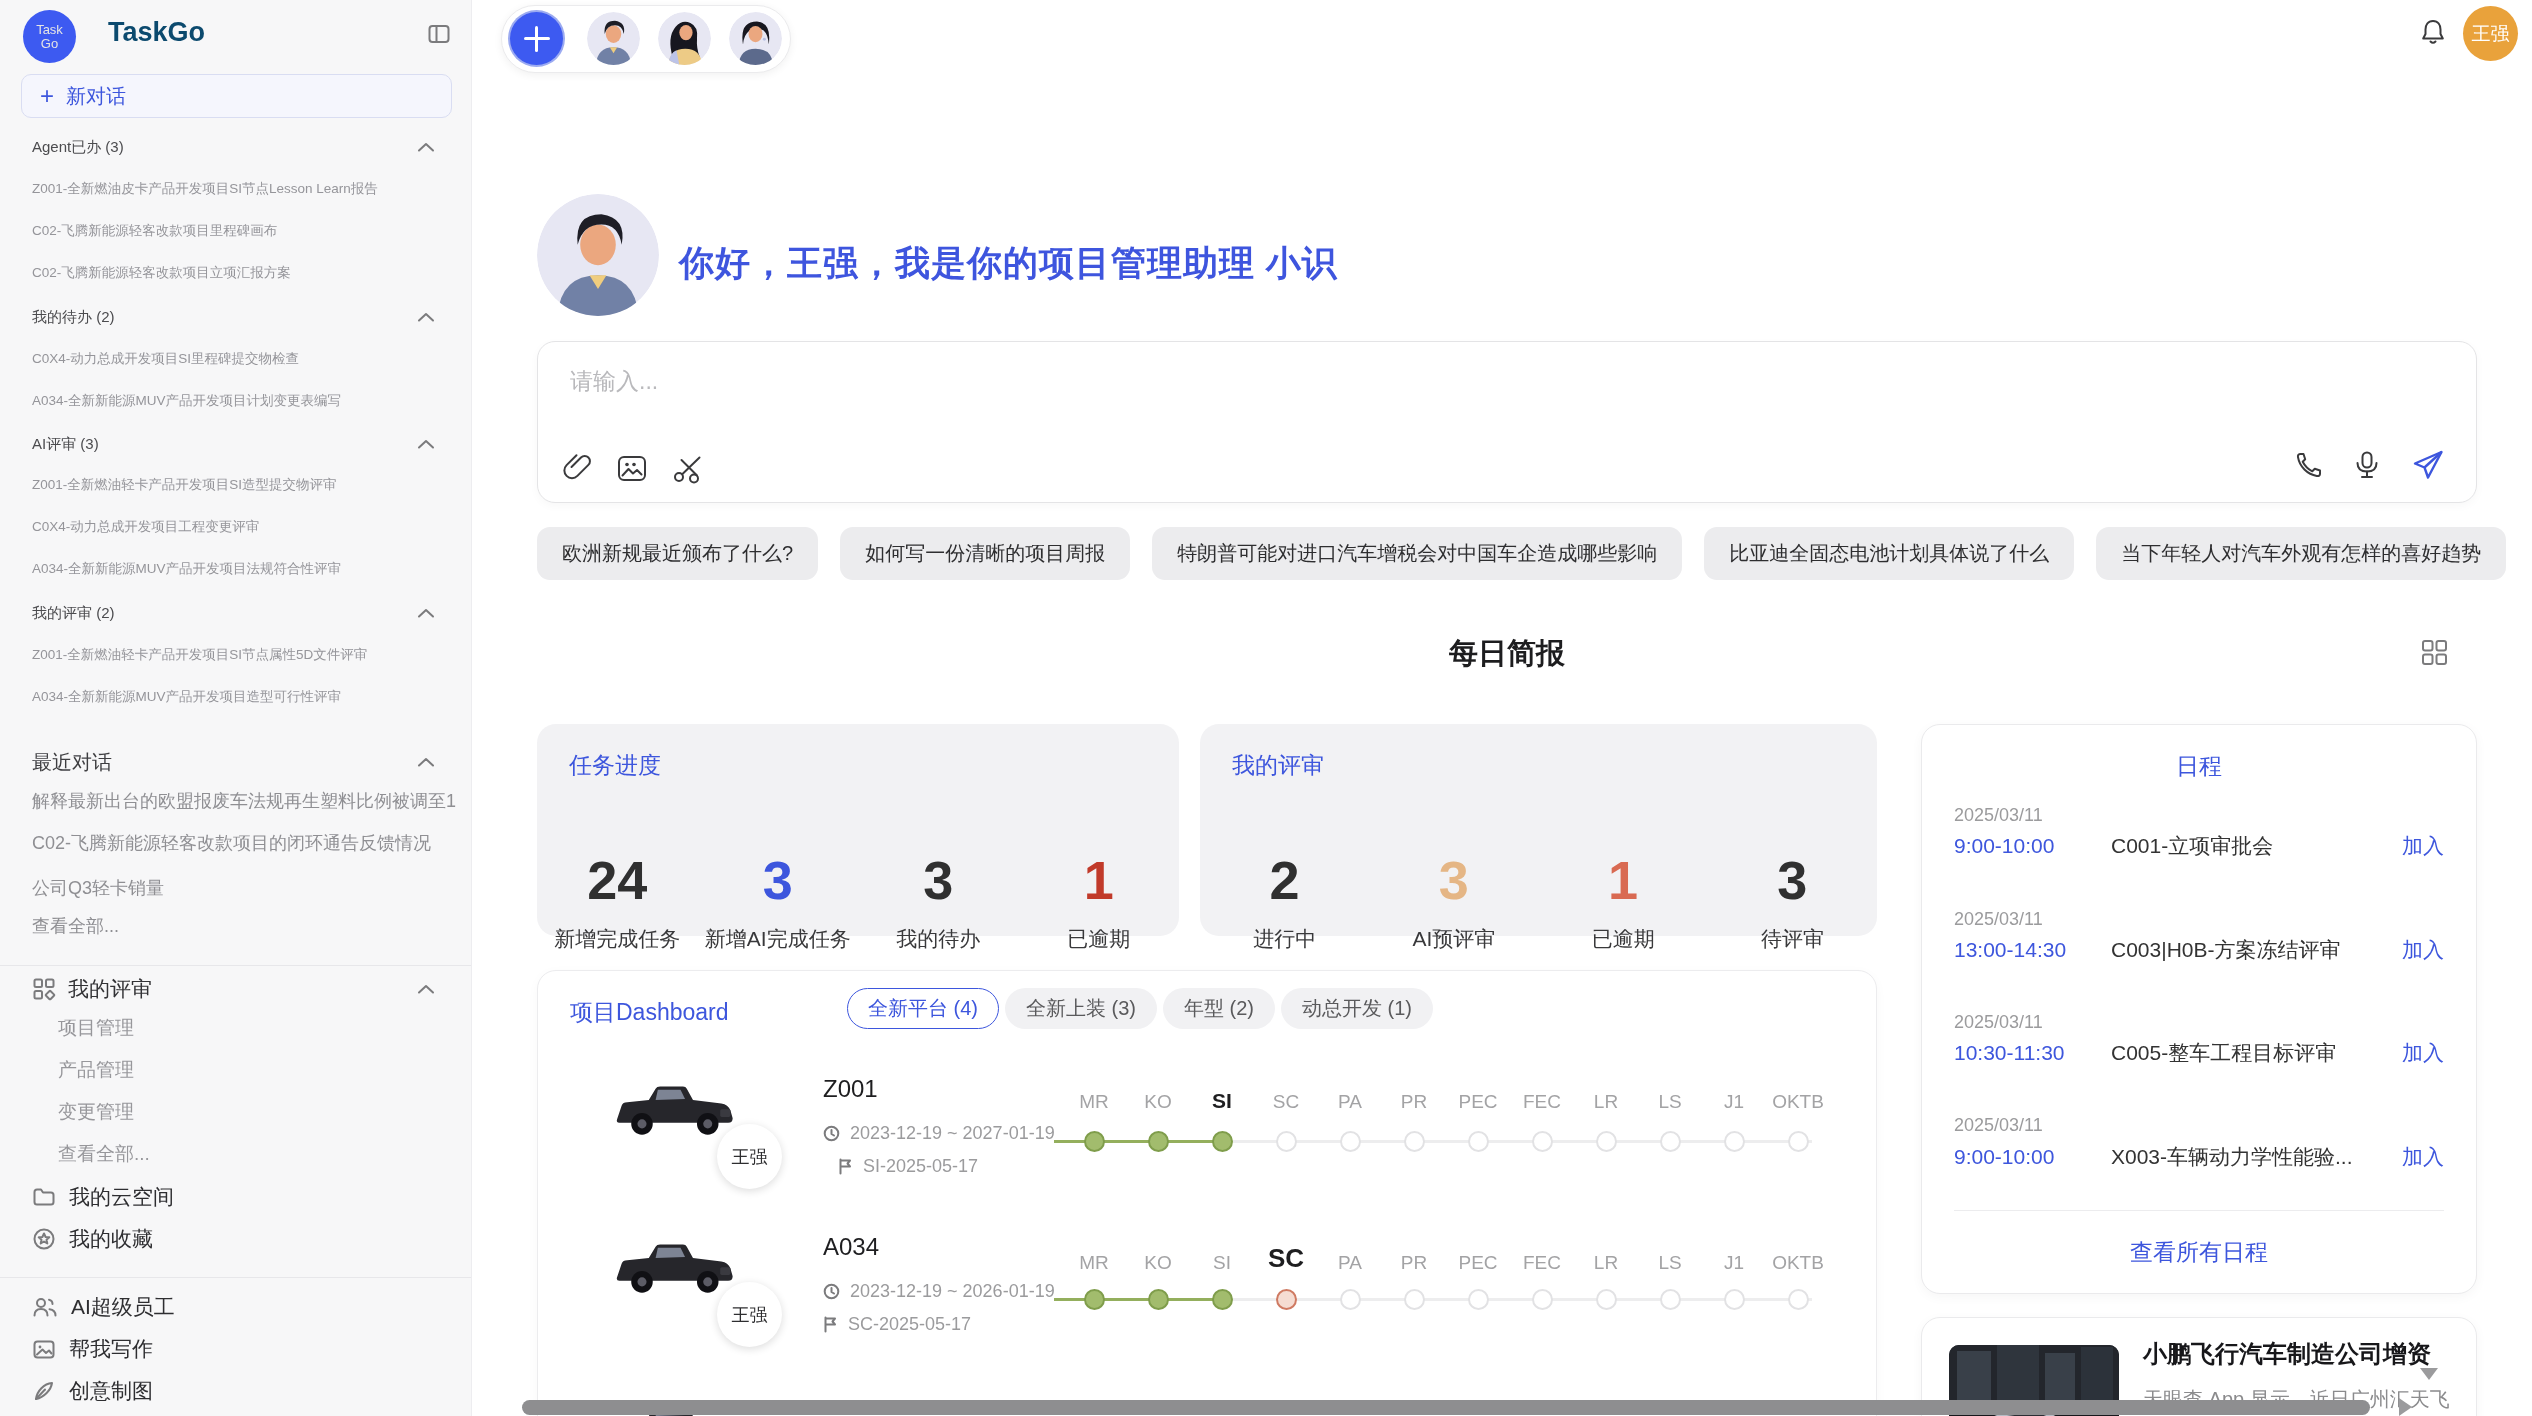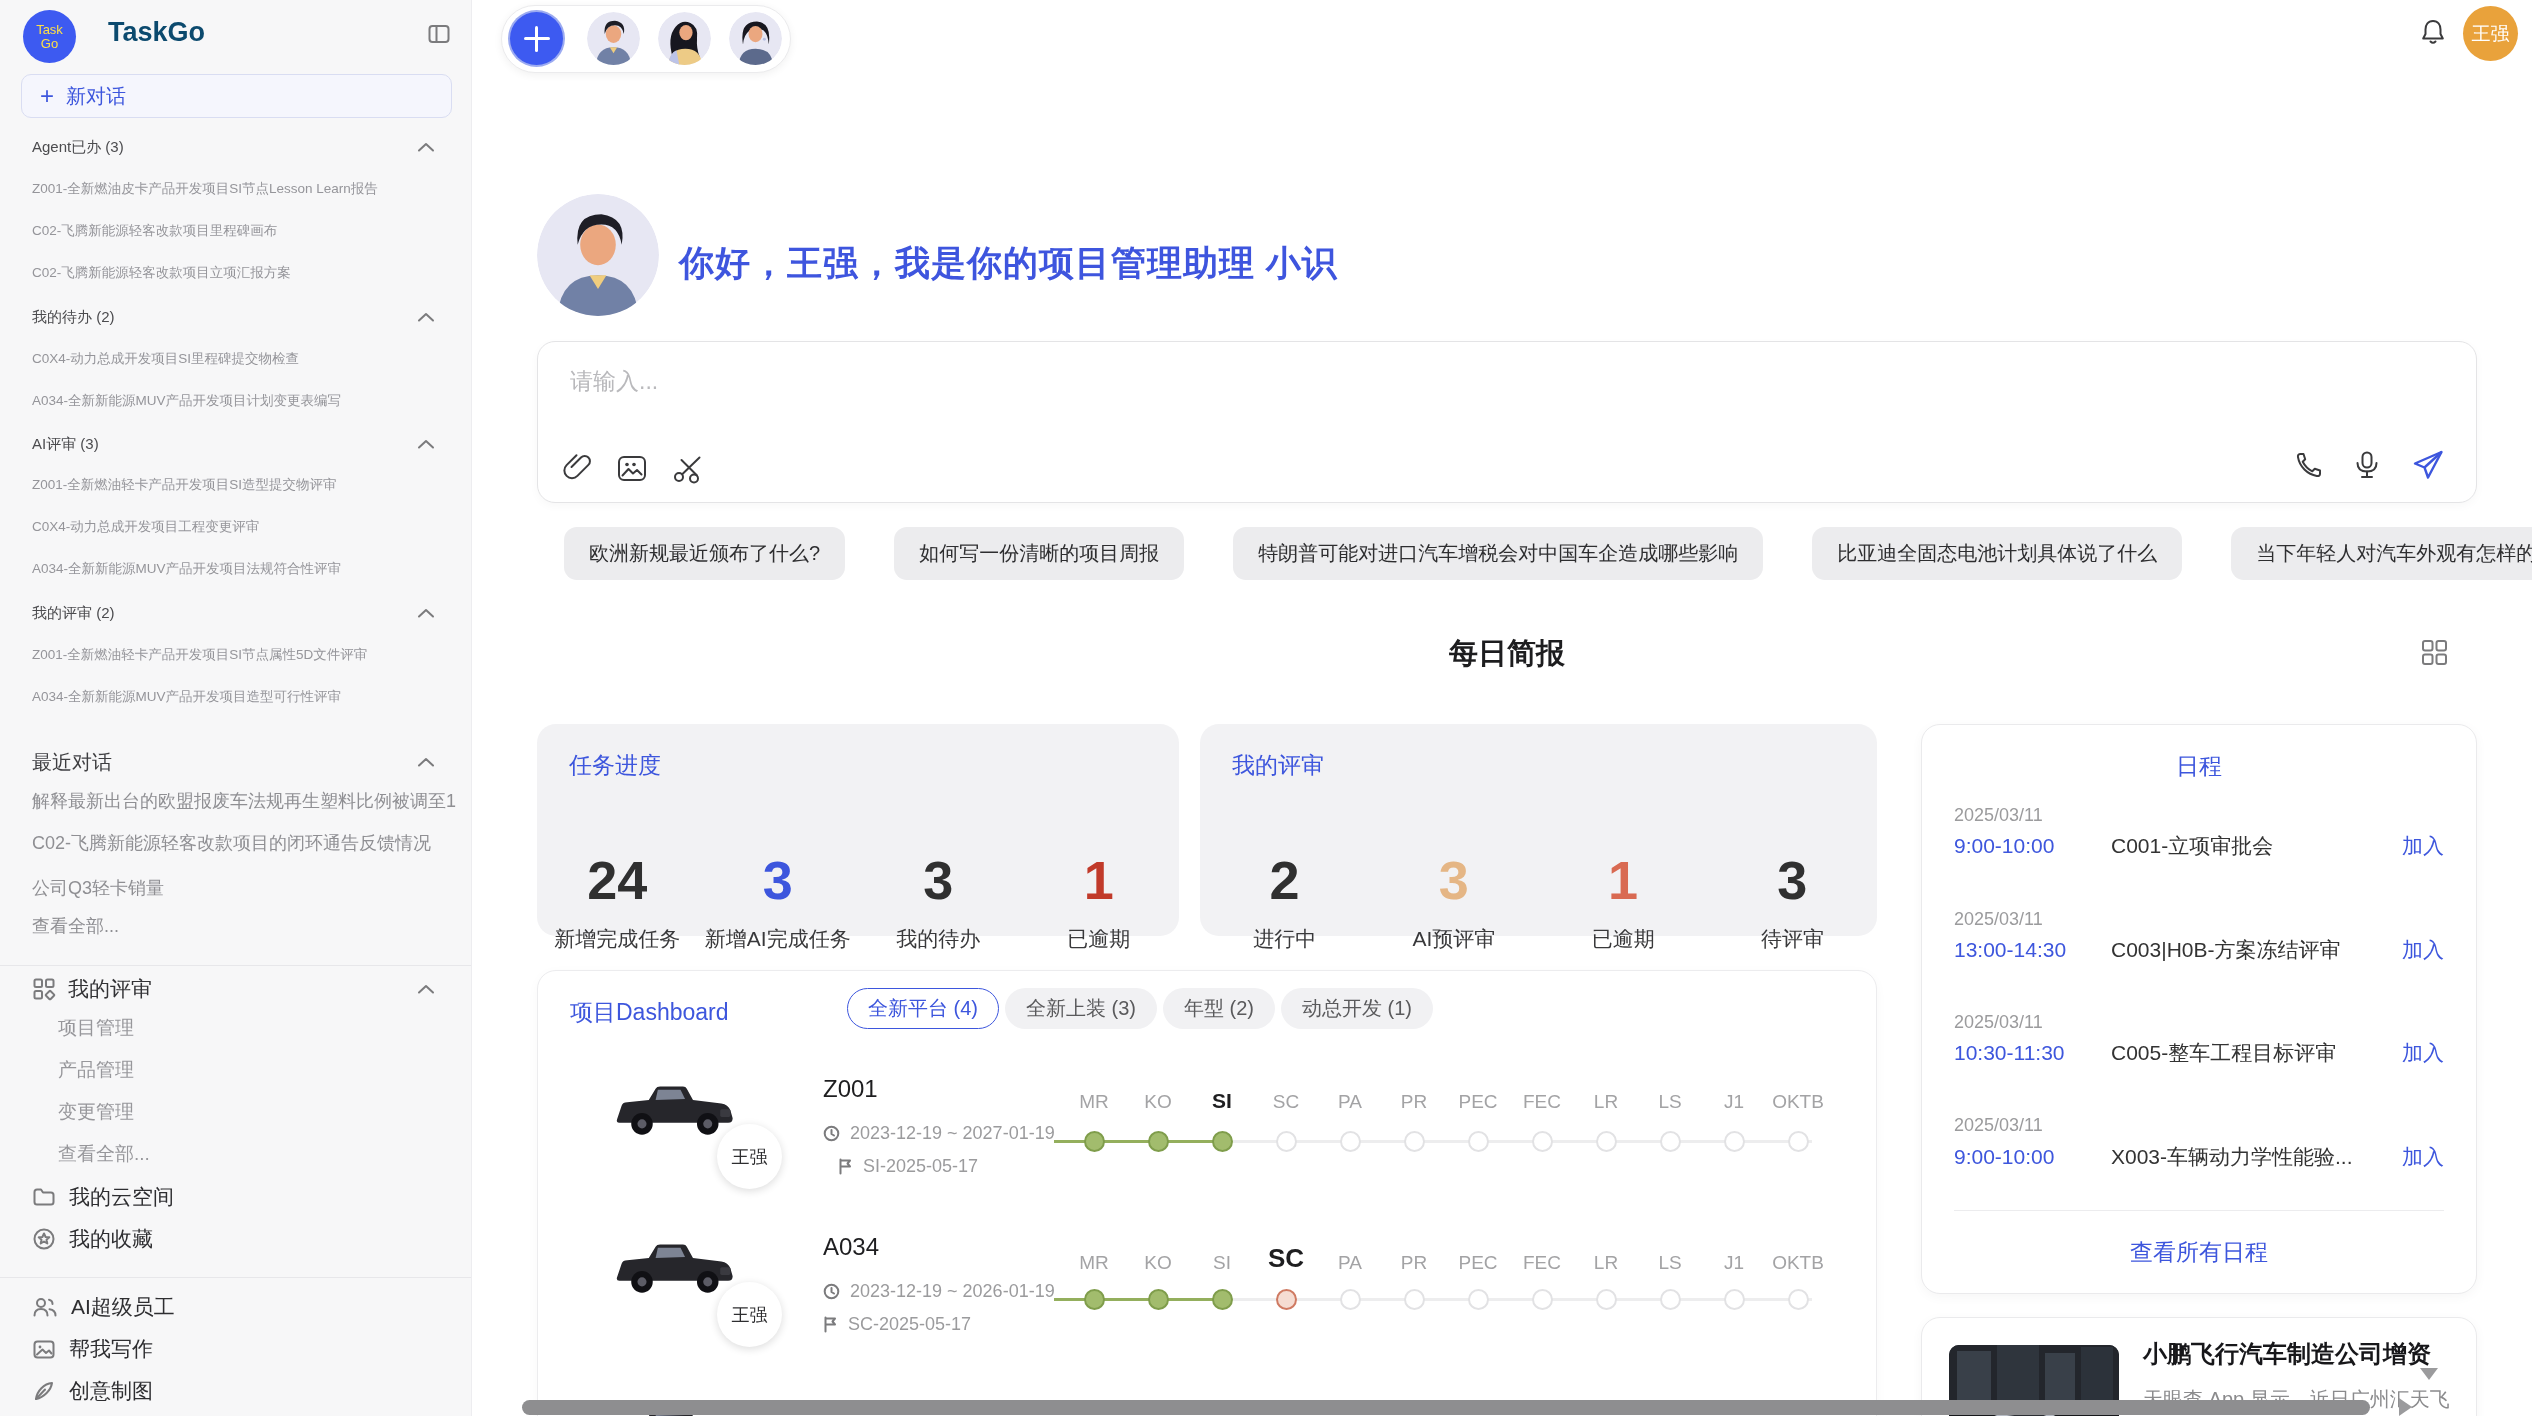--- a/index.html
+++ b/index.html
@@ -1,21 +1,21 @@
 <!DOCTYPE html>
 <html><head>
 <meta charset="utf-8">
 <style>
   html,body{margin:0;padding:0;background:#fff;}
   body{width:2532px;height:1416px;overflow:hidden;font-family:"Liberation Sans","DejaVu Sans",sans-serif;}
   #app{position:relative;width:2532px;height:1416px;background:#fff;overflow:hidden;}
 
   
   .sidebar{position:absolute;left:0;top:0;width:472px;height:1416px;background:#f7f7f8;border-right:1px solid #ededf0;box-sizing:border-box;}
-  .logo{position:absolute;left:23px;top:10px;width:53px;height:53px;border-radius:50%;background:#3d5af1;color:#fde047;
+  .logo{position:absolute;left:23px;top:10px;width:53px;height:53px;border-radius:50%;background:#3d5af1;color:#e5e5e5;
         display:flex;flex-direction:column;align-items:center;justify-content:center;font-size:13px;line-height:1.05;}
   .app-title{position:absolute;left:108px;top:17px;font-size:27px;font-weight:bold;color:#0c4a6e;}
   .sb-toggle{position:absolute;left:427px;top:22px;width:24px;height:24px;}
   .new-chat{position:absolute;left:21px;top:74px;width:431px;height:44px;background:#f5f6fd;border:1px solid #d9ddf2;border-radius:10px;
             box-sizing:border-box;display:flex;align-items:center;gap:12px;padding-left:18px;color:#3d56dd;font-size:20px;}
   .nc-plus{font-size:24px;line-height:20px;}
   .sb-sec{position:absolute;left:32px;right:36px;height:20px;display:flex;justify-content:space-between;align-items:center;
           font-size:15px;color:#4c4c4f;}
   .sb-item{position:absolute;left:32px;width:422px;height:18px;font-size:13.5px;color:#95959a;white-space:nowrap;overflow:hidden;}
   .sb-sec2{position:absolute;left:32px;right:36px;height:26px;display:flex;justify-content:space-between;align-items:center;
@@ -49,21 +49,21 @@
   .composer{position:absolute;left:537px;top:341px;width:1940px;height:162px;background:#fff;border:1px solid #e4e4e6;
             border-radius:18px;box-sizing:border-box;box-shadow:0 3px 10px rgba(0,0,0,.03);}
   .cmp-input{position:absolute;left:30px;top:22px;width:1500px;height:70px;border:none;outline:none;resize:none;background:transparent;
              font-size:23px;color:#333;font-family:inherit;}
   .cmp-input::placeholder{color:#b9b9bc;}
   .cmp-left{position:absolute;left:24px;bottom:18px;display:flex;gap:24px;align-items:center;}
   .cmp-right{position:absolute;right:30px;bottom:20px;display:flex;gap:28px;align-items:center;}
 
   
   .chips{position:absolute;left:537px;top:527px;display:flex;gap:22px;}
-  .chip{height:53px;line-height:53px;padding:0 25px;background:#ececee;border-radius:13px;font-size:20px;color:#2e2e30;white-space:nowrap;margin-left:27px;}
+  .chip{height:53px;line-height:53px;padding:0 25px;background:#ececee;border-radius:13px;font-size:20px;color:#2e2e30;white-space:nowrap;}
 
   
   .brief-head{position:absolute;left:537px;top:634px;width:1940px;text-align:center;font-size:29px;font-weight:bold;color:#1d1d1f;}
   .brief-grid{position:absolute;left:2421px;top:639px;width:27px;height:27px;}
   .stat-card{position:absolute;top:724px;height:212px;background:#f2f2f4;border-radius:19px;}
   .stat-title{position:absolute;left:32px;top:26px;font-size:23px;color:#3d56dd;}
   .metrics{position:absolute;left:0;right:0;top:86px;display:flex;}
   .metric{flex:1;text-align:center;margin-top:41px;}
   .m-val{font-size:54px;font-weight:600;line-height:58px;}
   .m-lab{margin-top:16px;font-size:21px;color:#39393b;}

